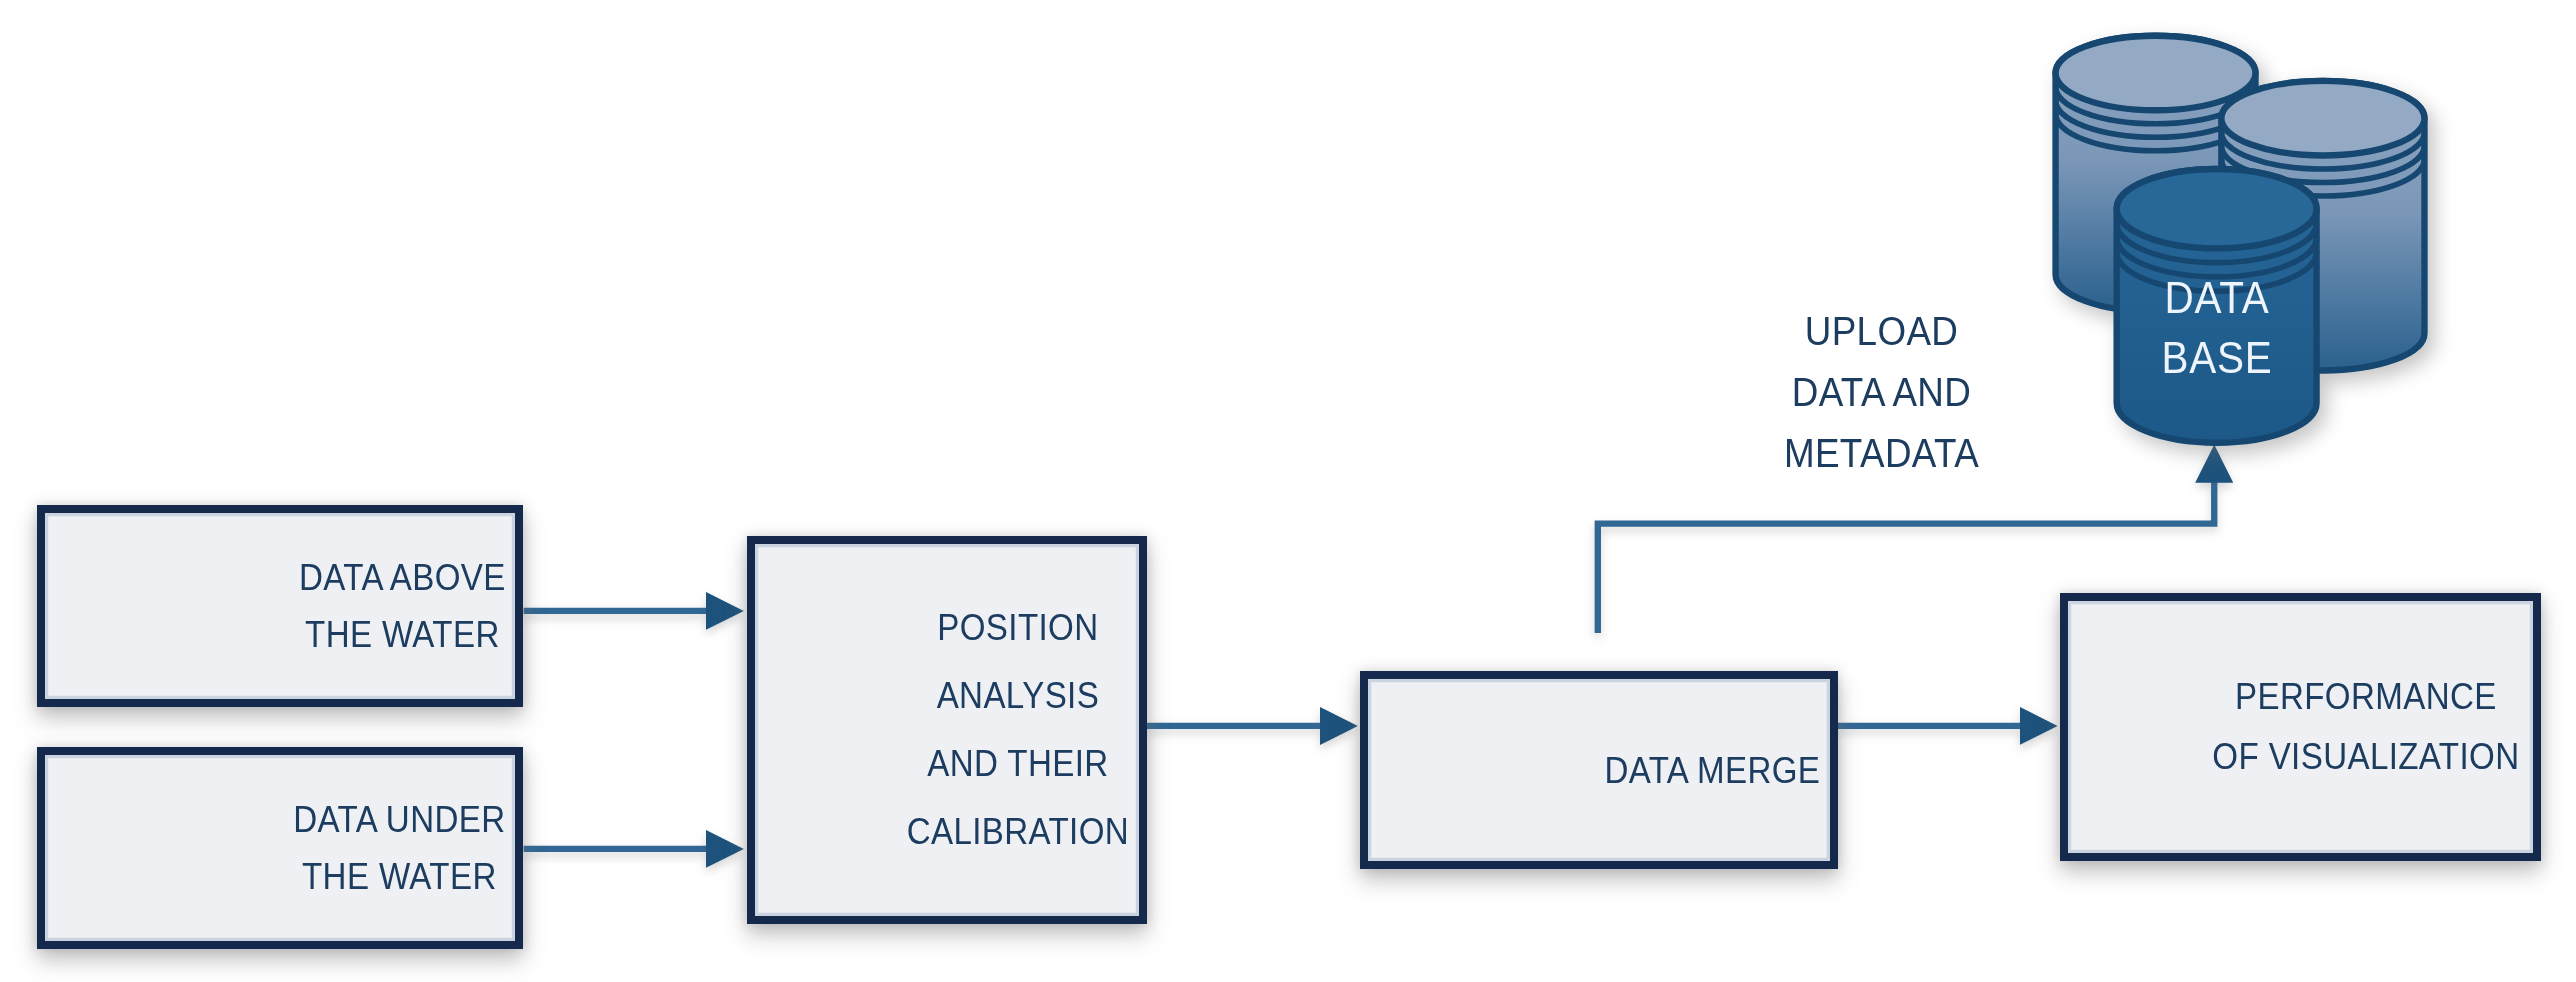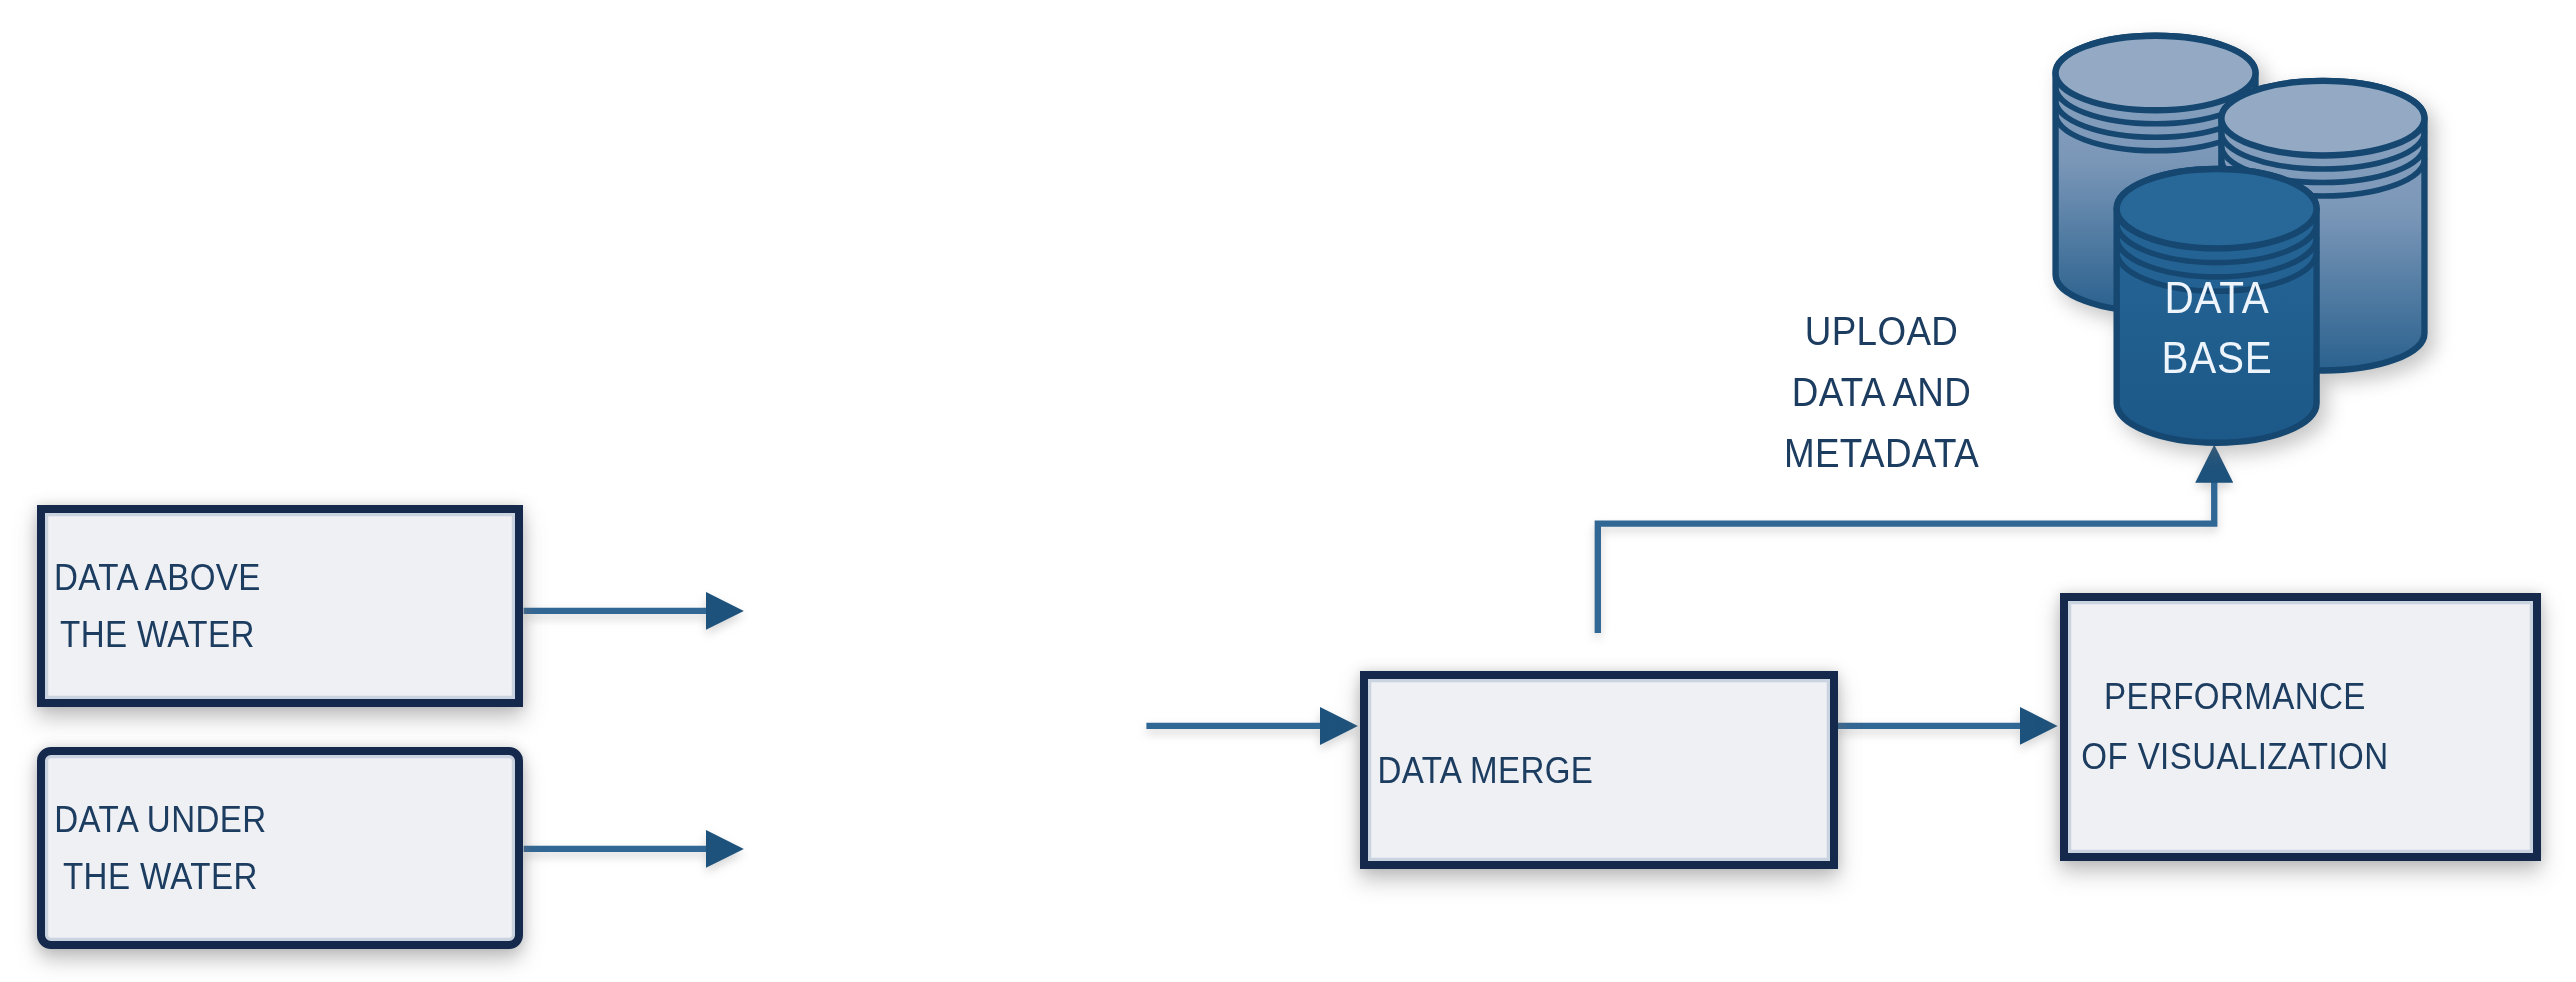--- a/index.html
+++ b/index.html
@@ -45,34 +45,34 @@
   .box {
     position: absolute;
     box-sizing: border-box;
     border: 8.7px solid var(--box-border, #14294b);
     background: var(--box-fill, #eef0f4);
     box-shadow: inset 0 0 0 3.2px rgba(190, 202, 217, 0.75),
                 0 11px 20.6px rgba(105, 105, 105, 0.40),
                 0 0 11px rgba(125, 125, 125, 0.28);
     display: flex;
     align-items: center;
-    justify-content: flex-start;
+    justify-content: flex-end;
   }
   .box-text {
     display: block;
     white-space: pre-line;
     text-align: center;
     color: var(--box-text, #1c3c60);
     font-size: 36px;
     line-height: 57px;
     letter-spacing: 0.4px;
     transform: scaleX(0.92);
   }
   .box-above    { left: 37px;   top: 505px; width: 486px; height: 202px; }
-  .box-under    { left: 37px;   top: 747px; width: 486px; height: 202px; border-radius: 14px; }
+  .box-under    { left: 37px;   top: 747px; width: 486px; height: 202px; }
   .box-position { left: 747px;  top: 536px; width: 400px; height: 388px; }
   .box-merge    { left: 1360px; top: 628px; width: 478px; height: 198px; margin-top: 43px; }
   .box-perf     { left: 2060px; top: 593px; width: 481px; height: 268px; }
   .box-position .box-text { line-height: 68px; }
   .box-perf     .box-text { line-height: 60px; }
   
   .float-label {
     position: absolute;
     white-space: pre-line;
     text-align: center;
@@ -155,20 +155,26 @@
   <div class="box box-above">
     <span class="box-text">DATA ABOVE
 THE WATER</span>
   </div>
 
   <div class="box box-under">
     <span class="box-text">DATA UNDER
 THE WATER</span>
   </div>
 
+  <div class="box box-position">
+    <span class="box-text">POSITION
+ANALYSIS
+AND THEIR
+CALIBRATION</span>
+  </div>
 
   <div class="box box-merge">
     <span class="box-text">DATA MERGE</span>
   </div>
 
   <div class="box box-perf">
     <span class="box-text">PERFORMANCE
 OF VISUALIZATION</span>
   </div>
 

